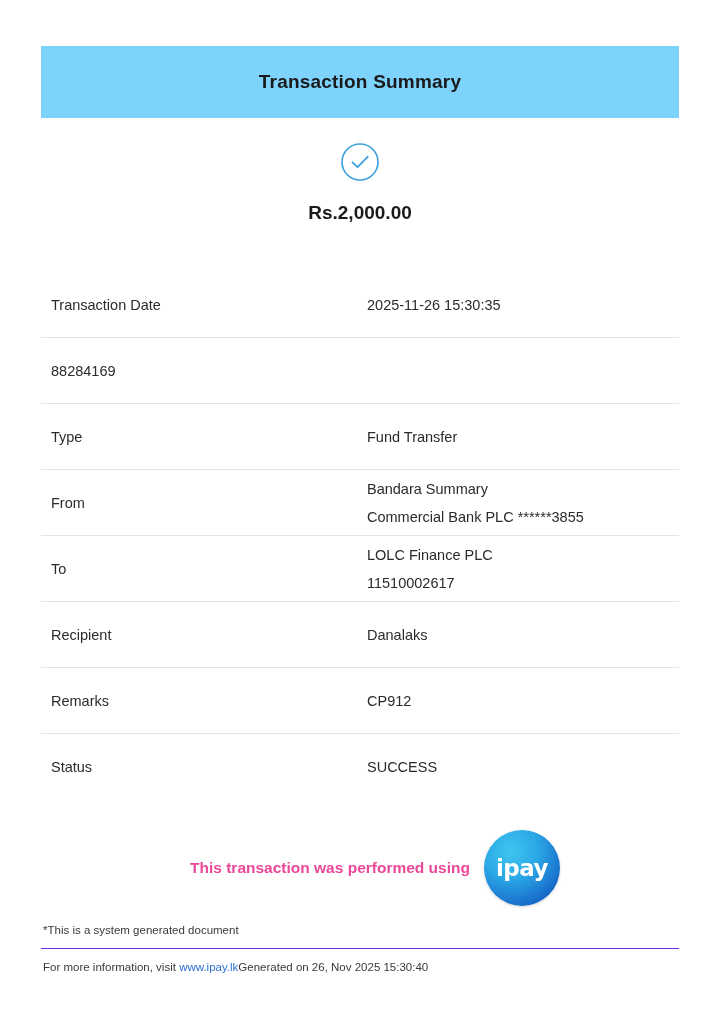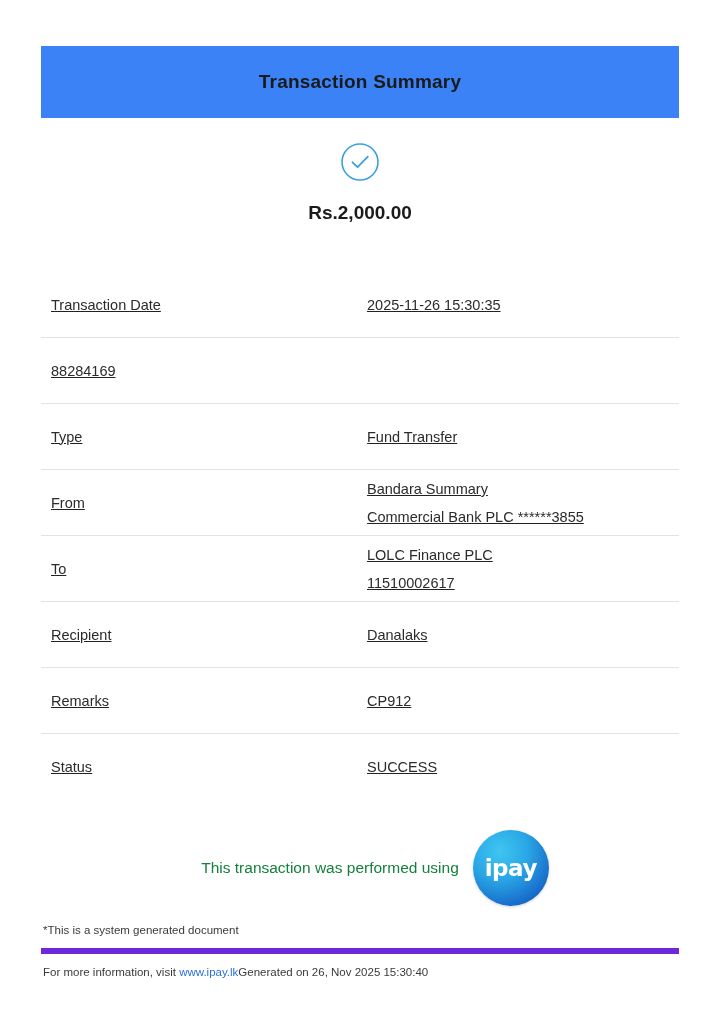--- a/index.html
+++ b/index.html
@@ -26,21 +26,21 @@
 
   .receipt {
     position: absolute;
     left: 41px;
     top: 46px;
     width: 638px;
   }
 
   
   .header-band {
-    background: #3b82f6;
+    background: #7dd3fc;
     height: 72px;
     display: flex;
     align-items: center;
     justify-content: center;
   }
   .header-title {
     font-size: 19px;
     font-weight: bold;
     color: #1a1a1a;
     letter-spacing: 0.2px;
@@ -59,21 +59,20 @@
   .amount {
     margin-top: 16px;
     font-size: 19px;
     font-weight: bold;
     color: #1a1a1a;
   }
 
   
   .details {
     margin-top: 48px;
-    text-decoration: underline;
   }
   .row {
     display: flex;
     align-items: center;
     border-bottom: 1px solid #e3e3e3;
     min-height: 66px;
     padding: 0 10px 0 10px;
     box-sizing: border-box;
   }
   .row .label {
@@ -99,22 +98,22 @@
   .ipay-banner {
     margin-top: 26px;
     height: 84px;
     display: flex;
     align-items: center;
     justify-content: center;
     padding-left: 30px;
   }
   .ipay-text {
     font-size: 15.5px;
-    font-weight: normal;
-    color: #15803d;
+    font-weight: bold;
+    color: #ec4899;
   }
   .ipay-logo {
     width: 76px;
     height: 76px;
     border-radius: 50%;
     margin-left: 14px;
     position: relative;
     background: radial-gradient(circle at 35% 28%, #3fc6f0 0%, #2aa7e6 38%, #1667c8 78%, #0f4fa8 100%);
     display: flex;
     align-items: center;
@@ -128,21 +127,21 @@
     letter-spacing: -0.5px;
     font-family: "DejaVu Sans", sans-serif;
   }
 
   
   .sys-note {
     margin-top: 14px;
     font-size: 11.5px;
     color: #3a3a3a;
     padding: 0 2px 12px 2px;
-    border-bottom: 6px solid #6d28d9;
+    border-bottom: 1px solid #6d28d9;
   }
   .footer {
     display: flex;
     align-items: center;
     justify-content: flex-start;
     padding: 12px 2px 0 2px;
     font-size: 11.5px;
     color: #3a3a3a;
   }
   .footer a {

